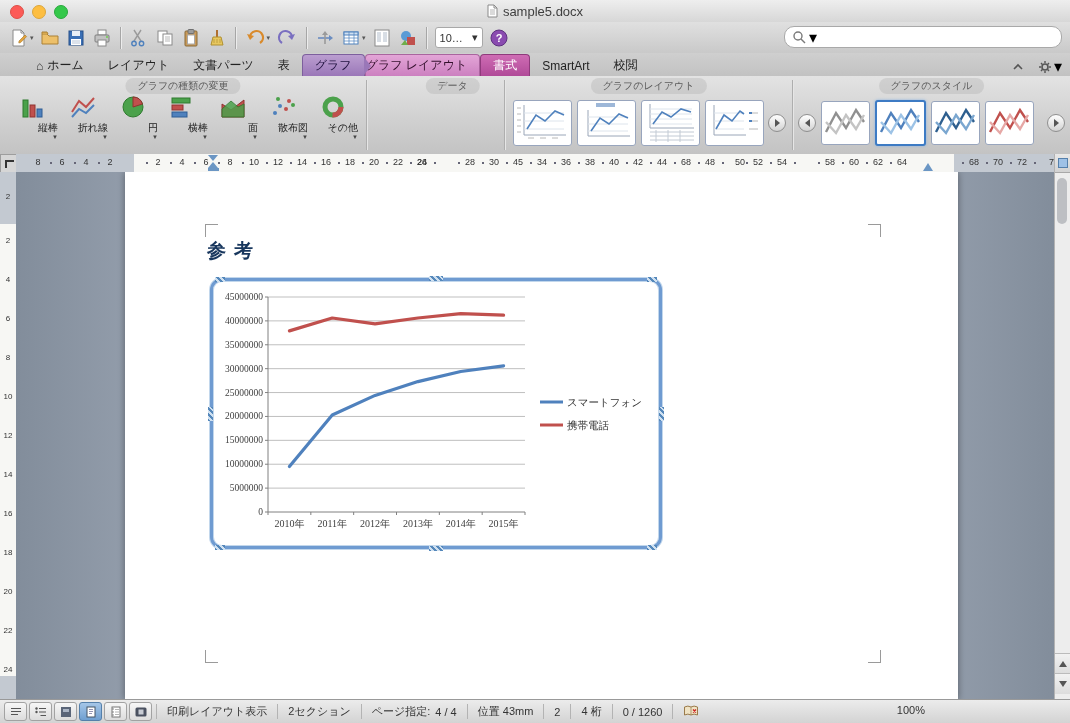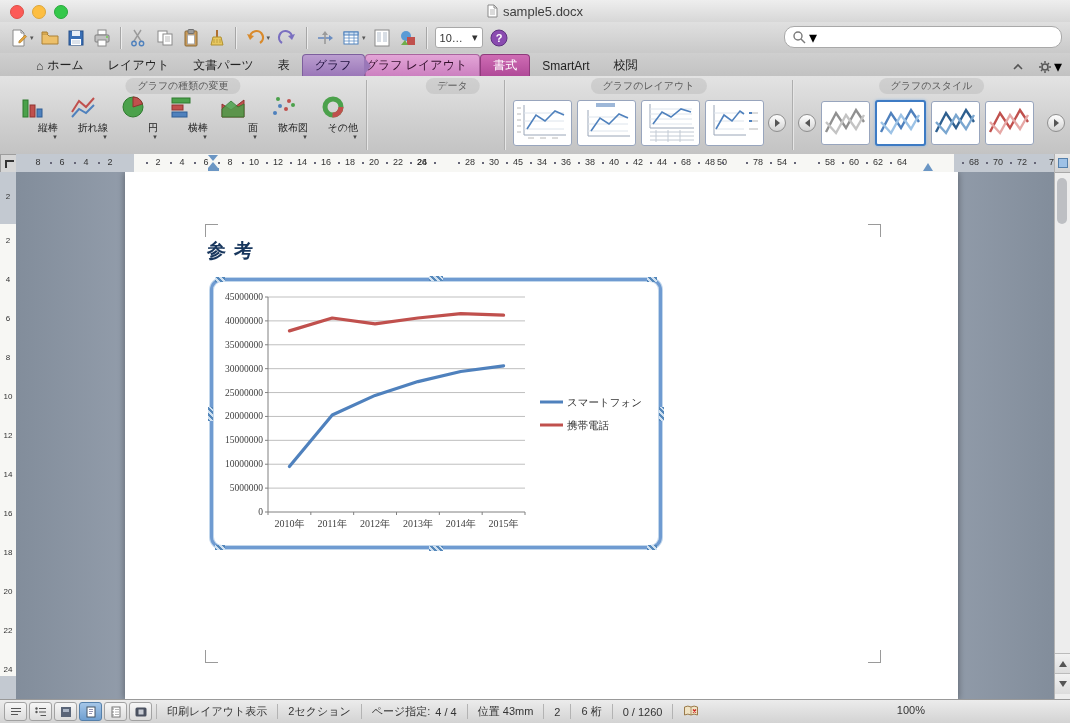--- a/index.html
+++ b/index.html
@@ -549,23 +549,23 @@
       <span class="rnum" style="left: 598px;">40</span>
       <span class="rdot" style="left: 586px;"></span>
       <span class="rnum" style="left: 622px;">42</span>
       <span class="rdot" style="left: 610px;"></span>
       <span class="rnum" style="left: 646px;">44</span>
       <span class="rdot" style="left: 634px;"></span>
       <span class="rnum" style="left: 670px;">68</span>
       <span class="rdot" style="left: 658px;"></span>
       <span class="rnum" style="left: 694px;">48</span>
       <span class="rdot" style="left: 682px;"></span>
-      <span class="rnum" style="left: 706px;">50</span>
+      <span class="rnum" style="left: 724px;">50</span>
       <span class="rdot" style="left: 706px;"></span>
-      <span class="rnum" style="left: 742px;">78</span>
+      <span class="rnum" style="left: 742px;">52</span>
       <span class="rdot" style="left: 730px;"></span>
       <span class="rnum" style="left: 766px;">54</span>
       <span class="rdot" style="left: 754px;"></span>
       <span class="rnum" style="left: 826px; margin-top: 40px;">56</span>
       <span class="rdot" style="left: 778px;"></span>
       <span class="rnum" style="left: 814px;">58</span>
       <span class="rdot" style="left: 802px;"></span>
       <span class="rnum" style="left: 838px;">60</span>
       <span class="rdot" style="left: 826px;"></span>
       <span class="rnum" style="left: 862px;">62</span>
@@ -731,21 +731,21 @@
       </div>
     </div>
     <div class="sitem">印刷レイアウト表示</div>
     <div class="sitem">2セクション</div>
     <div class="sitem">
       <span>ページ指定:</span>
       <span>4 / 4</span>
     </div>
     <div class="sitem">位置 43mm</div>
     <div class="sitem">2</div>
-    <div class="sitem">6 桁</div>
+    <div class="sitem">4 桁</div>
     <div class="sitem">0 / 1260</div>
     <div class="sitem">
       <svg width="16" height="13" viewBox="0 0 16 13">
           <path d="M1.5 2q3.5-1.8 6.5 0 3-1.8 6.5 0v8q-3.5-1.8-6.5 0-3-1.8-6.5 0z" fill="#f0e3c4" stroke="#9a7a4a"></path>
           <path d="M8 2v8" stroke="#9a7a4a" stroke-width=".7"></path>
           <path d="M10 4.5l3 3M13 4.5l-3 3" stroke="#cc2222" stroke-width="1.4"></path>
         </svg>
     </div>
     <div class="szoom">100%</div>
   </div>

